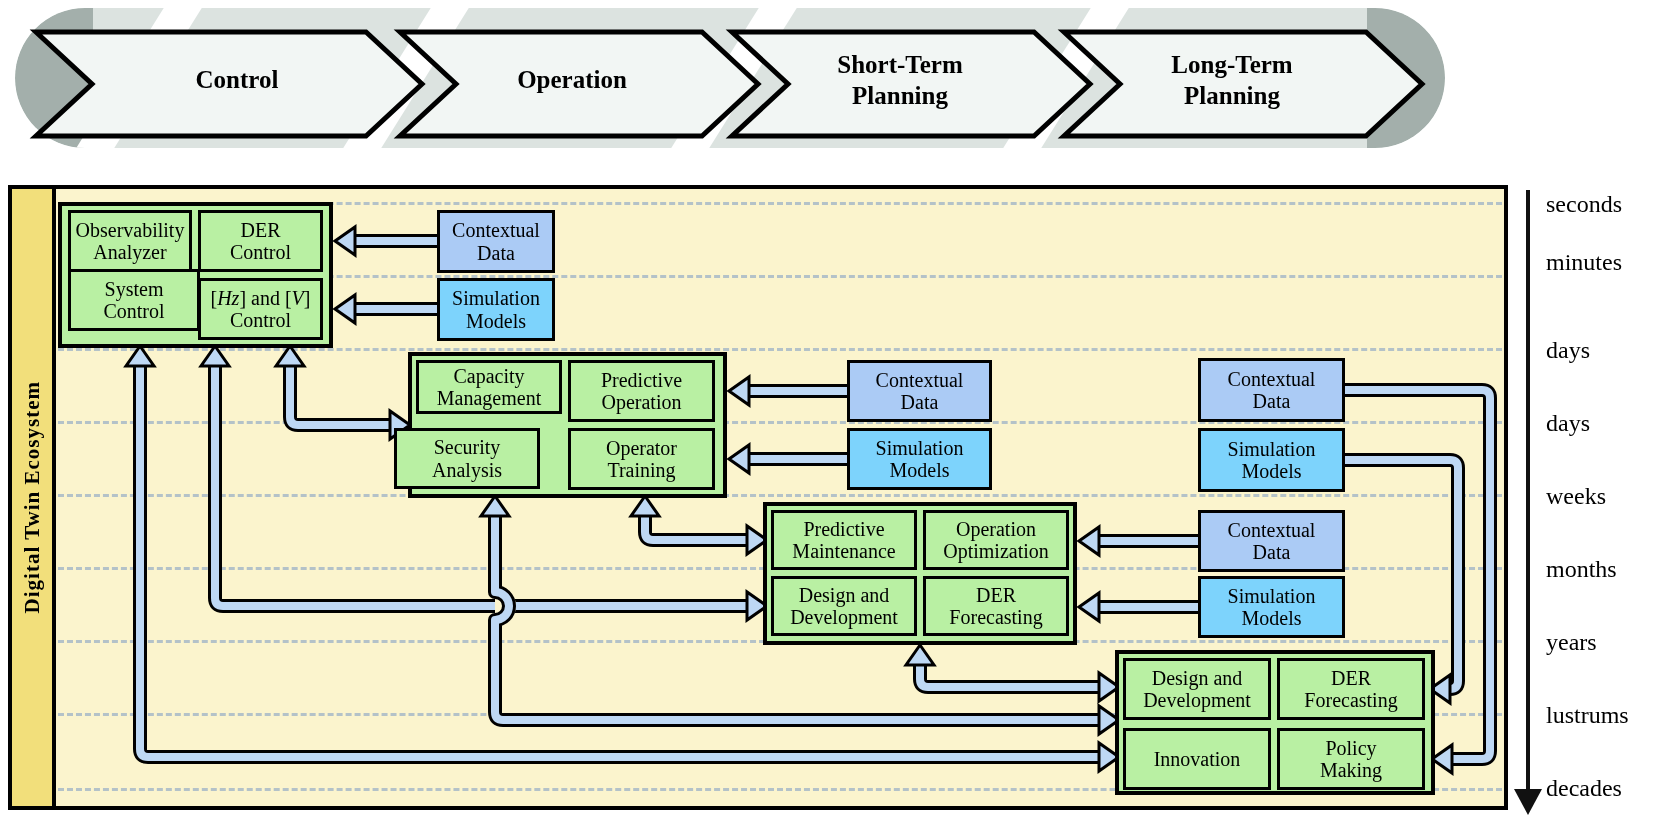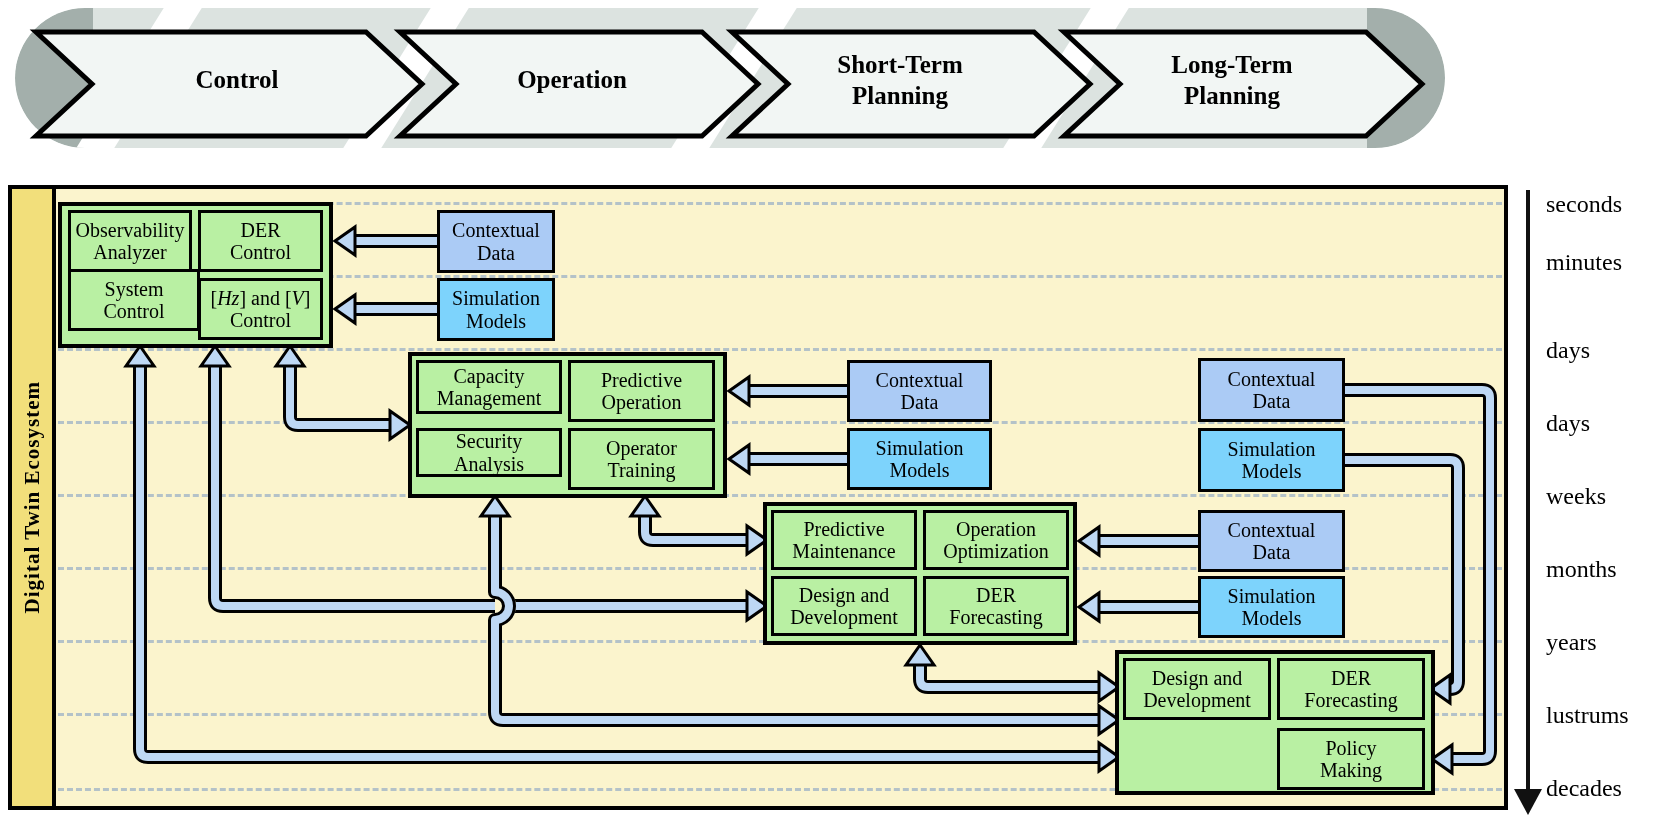--- a/index.html
+++ b/index.html
@@ -190,21 +190,21 @@
       <div class="box blue" style="left:425px;top:21px;width:118px;height:63px">Contextual
 Data</div>
       <div class="box salmon" style="left:425px;top:89px;width:118px;height:63px">Simulation
 Models</div>
 
       <div class="group" style="left:396px;top:163px;width:319px;height:146px"></div>
       <div class="box green" style="left:404px;top:171px;width:146px;height:54px">Capacity
 Management</div>
       <div class="box green" style="left:556px;top:171px;width:147px;height:62px">Predictive
 Operation</div>
-      <div class="box green" style="left:404px;top:239px;width:146px;height:49px">Security
+      <div class="box green" style="left:382px;top:239px;width:146px;height:61px">Security
 Analysis</div>
       <div class="box green" style="left:556px;top:239px;width:147px;height:62px">Operator
 Training</div>
       <div class="box blue" style="left:835px;top:171px;width:145px;height:62px">Contextual
 Data</div>
       <div class="box salmon" style="left:835px;top:239px;width:145px;height:62px">Simulation
 Models</div>
 
       <div class="group" style="left:751px;top:313px;width:314px;height:143px"></div>
       <div class="box green" style="left:759px;top:321px;width:146px;height:60px">Predictive
@@ -223,20 +223,21 @@
       <div class="box blue" style="left:1186px;top:169px;width:147px;height:64px">Contextual
 Data</div>
       <div class="box salmon" style="left:1186px;top:239px;width:147px;height:64px">Simulation
 Models</div>
 
       <div class="group" style="left:1103px;top:461px;width:320px;height:145px"></div>
       <div class="box green" style="left:1111px;top:469px;width:148px;height:62px">Design and
 Development</div>
       <div class="box green" style="left:1265px;top:469px;width:148px;height:62px">DER
 Forecasting</div>
+      <div class="box green" style="left:1111px;top:539px;width:148px;height:62px">Innovation</div>
       <div class="box green" style="left:1265px;top:539px;width:148px;height:62px">Policy
 Making</div>
     </div>
   </div>
 
   <div class="axisline"></div>
   <div class="axishead"></div>
   <div class="tlabel" style="top:189px">seconds</div>
   <div class="tlabel" style="top:247px">minutes</div>
   <div class="tlabel" style="top:335px">days</div>

